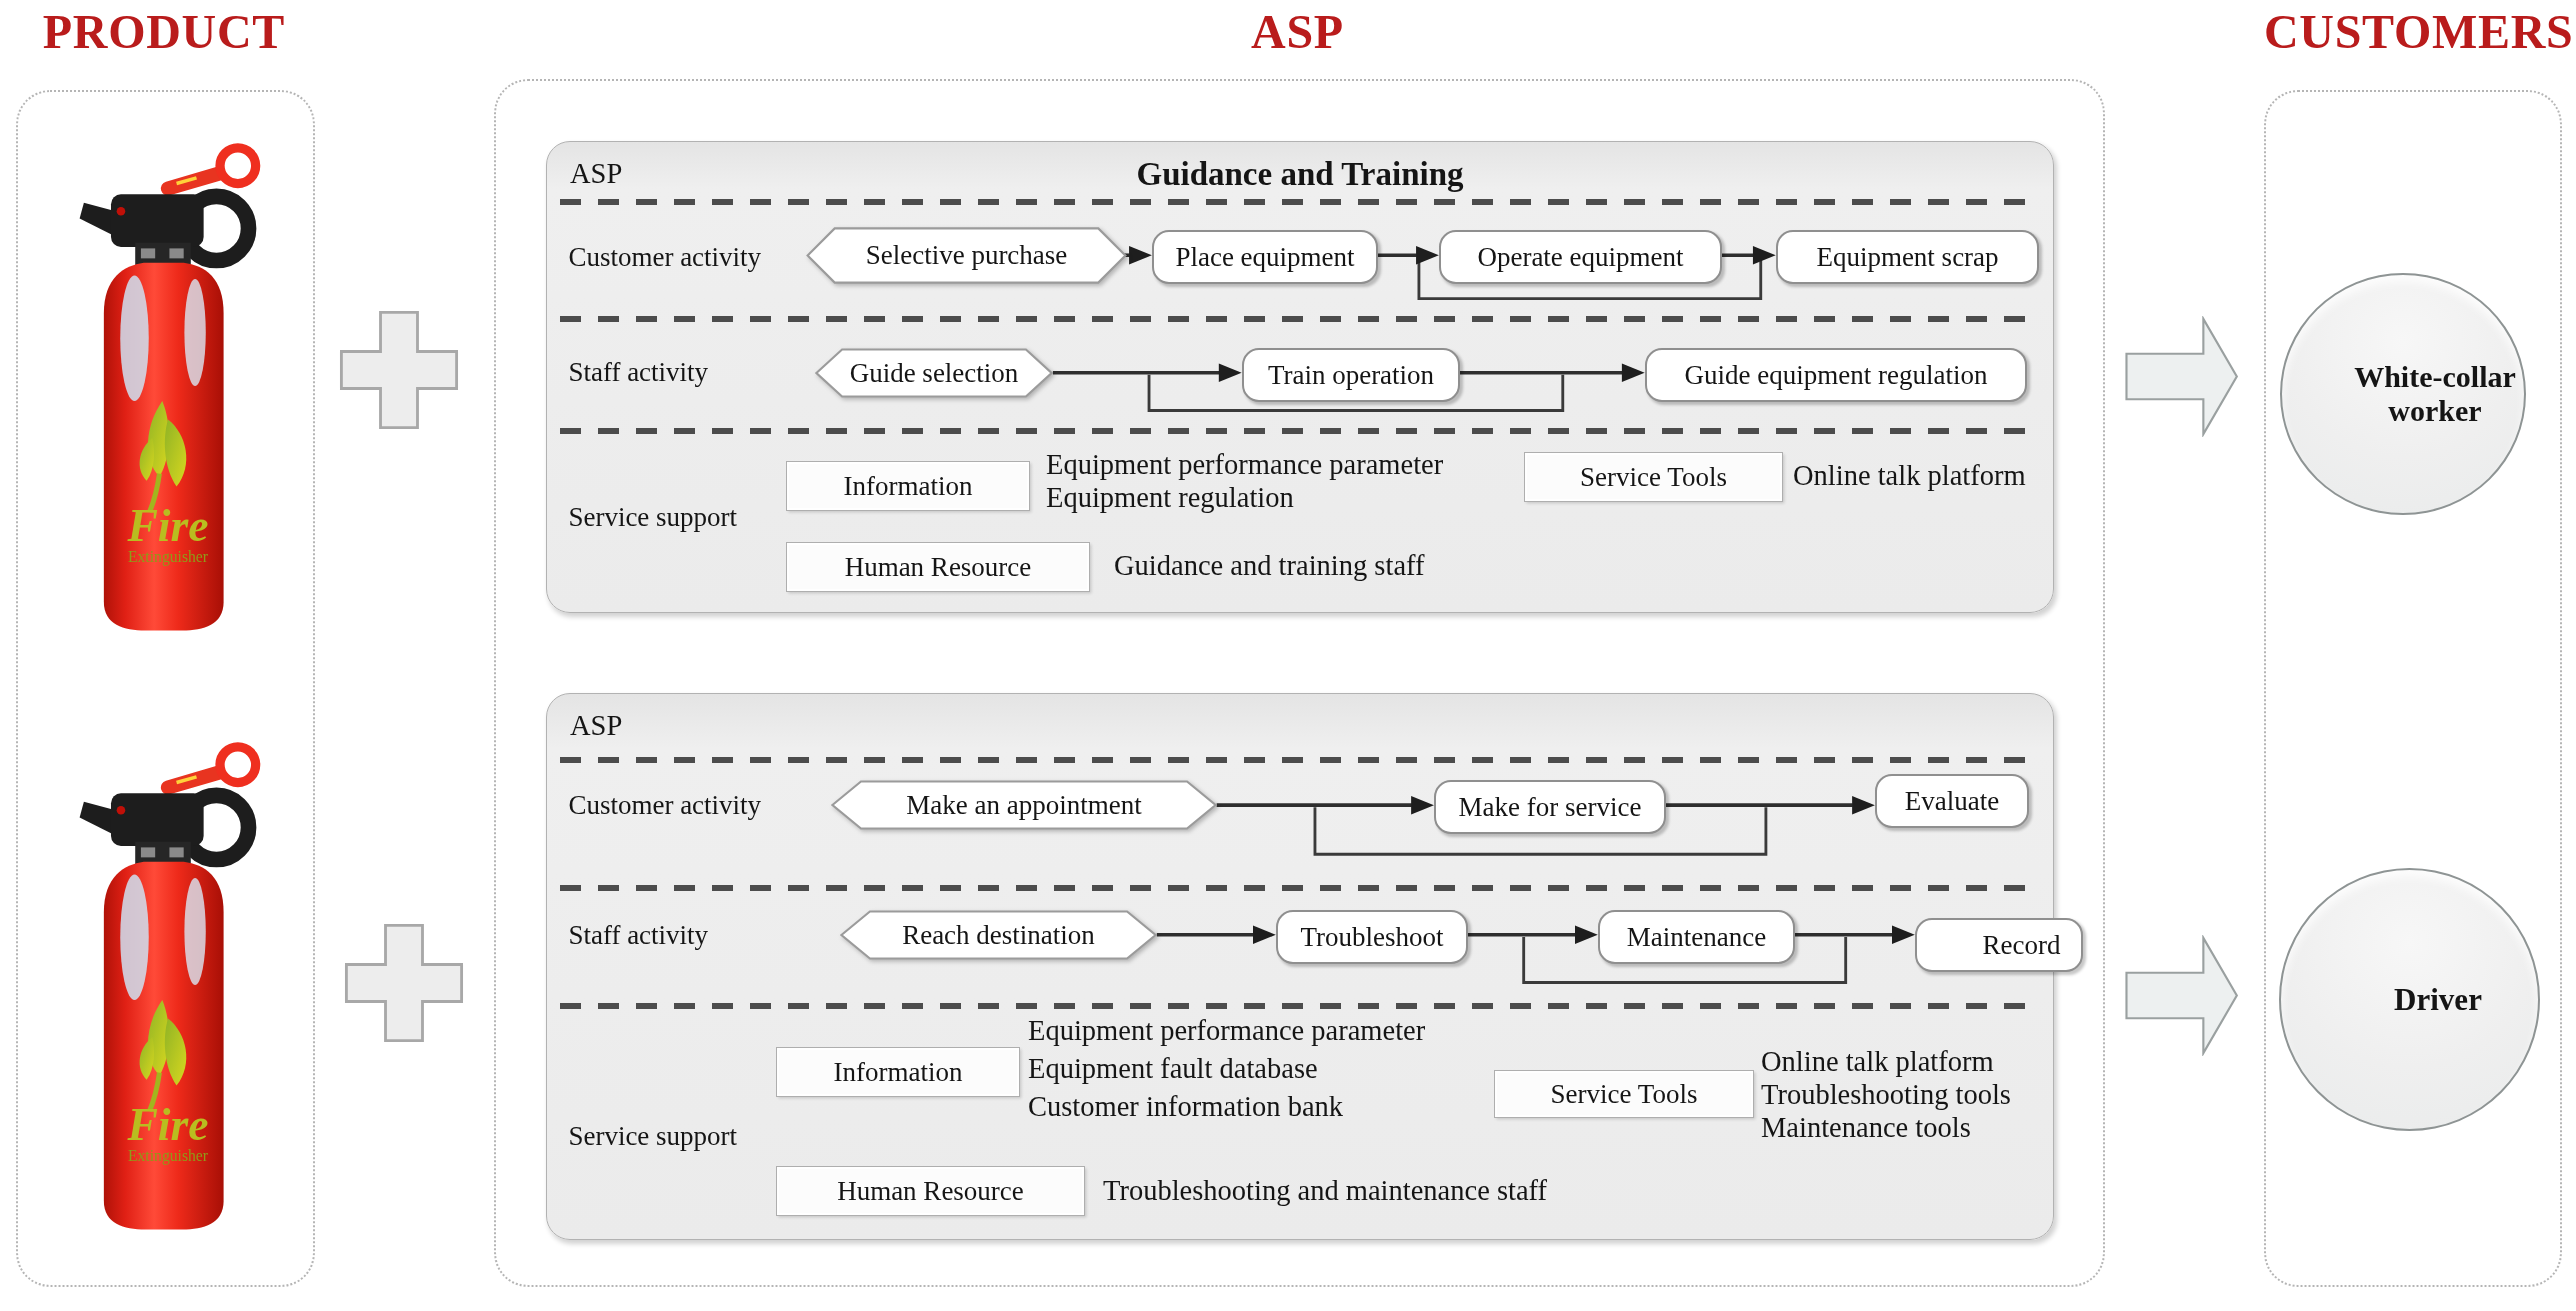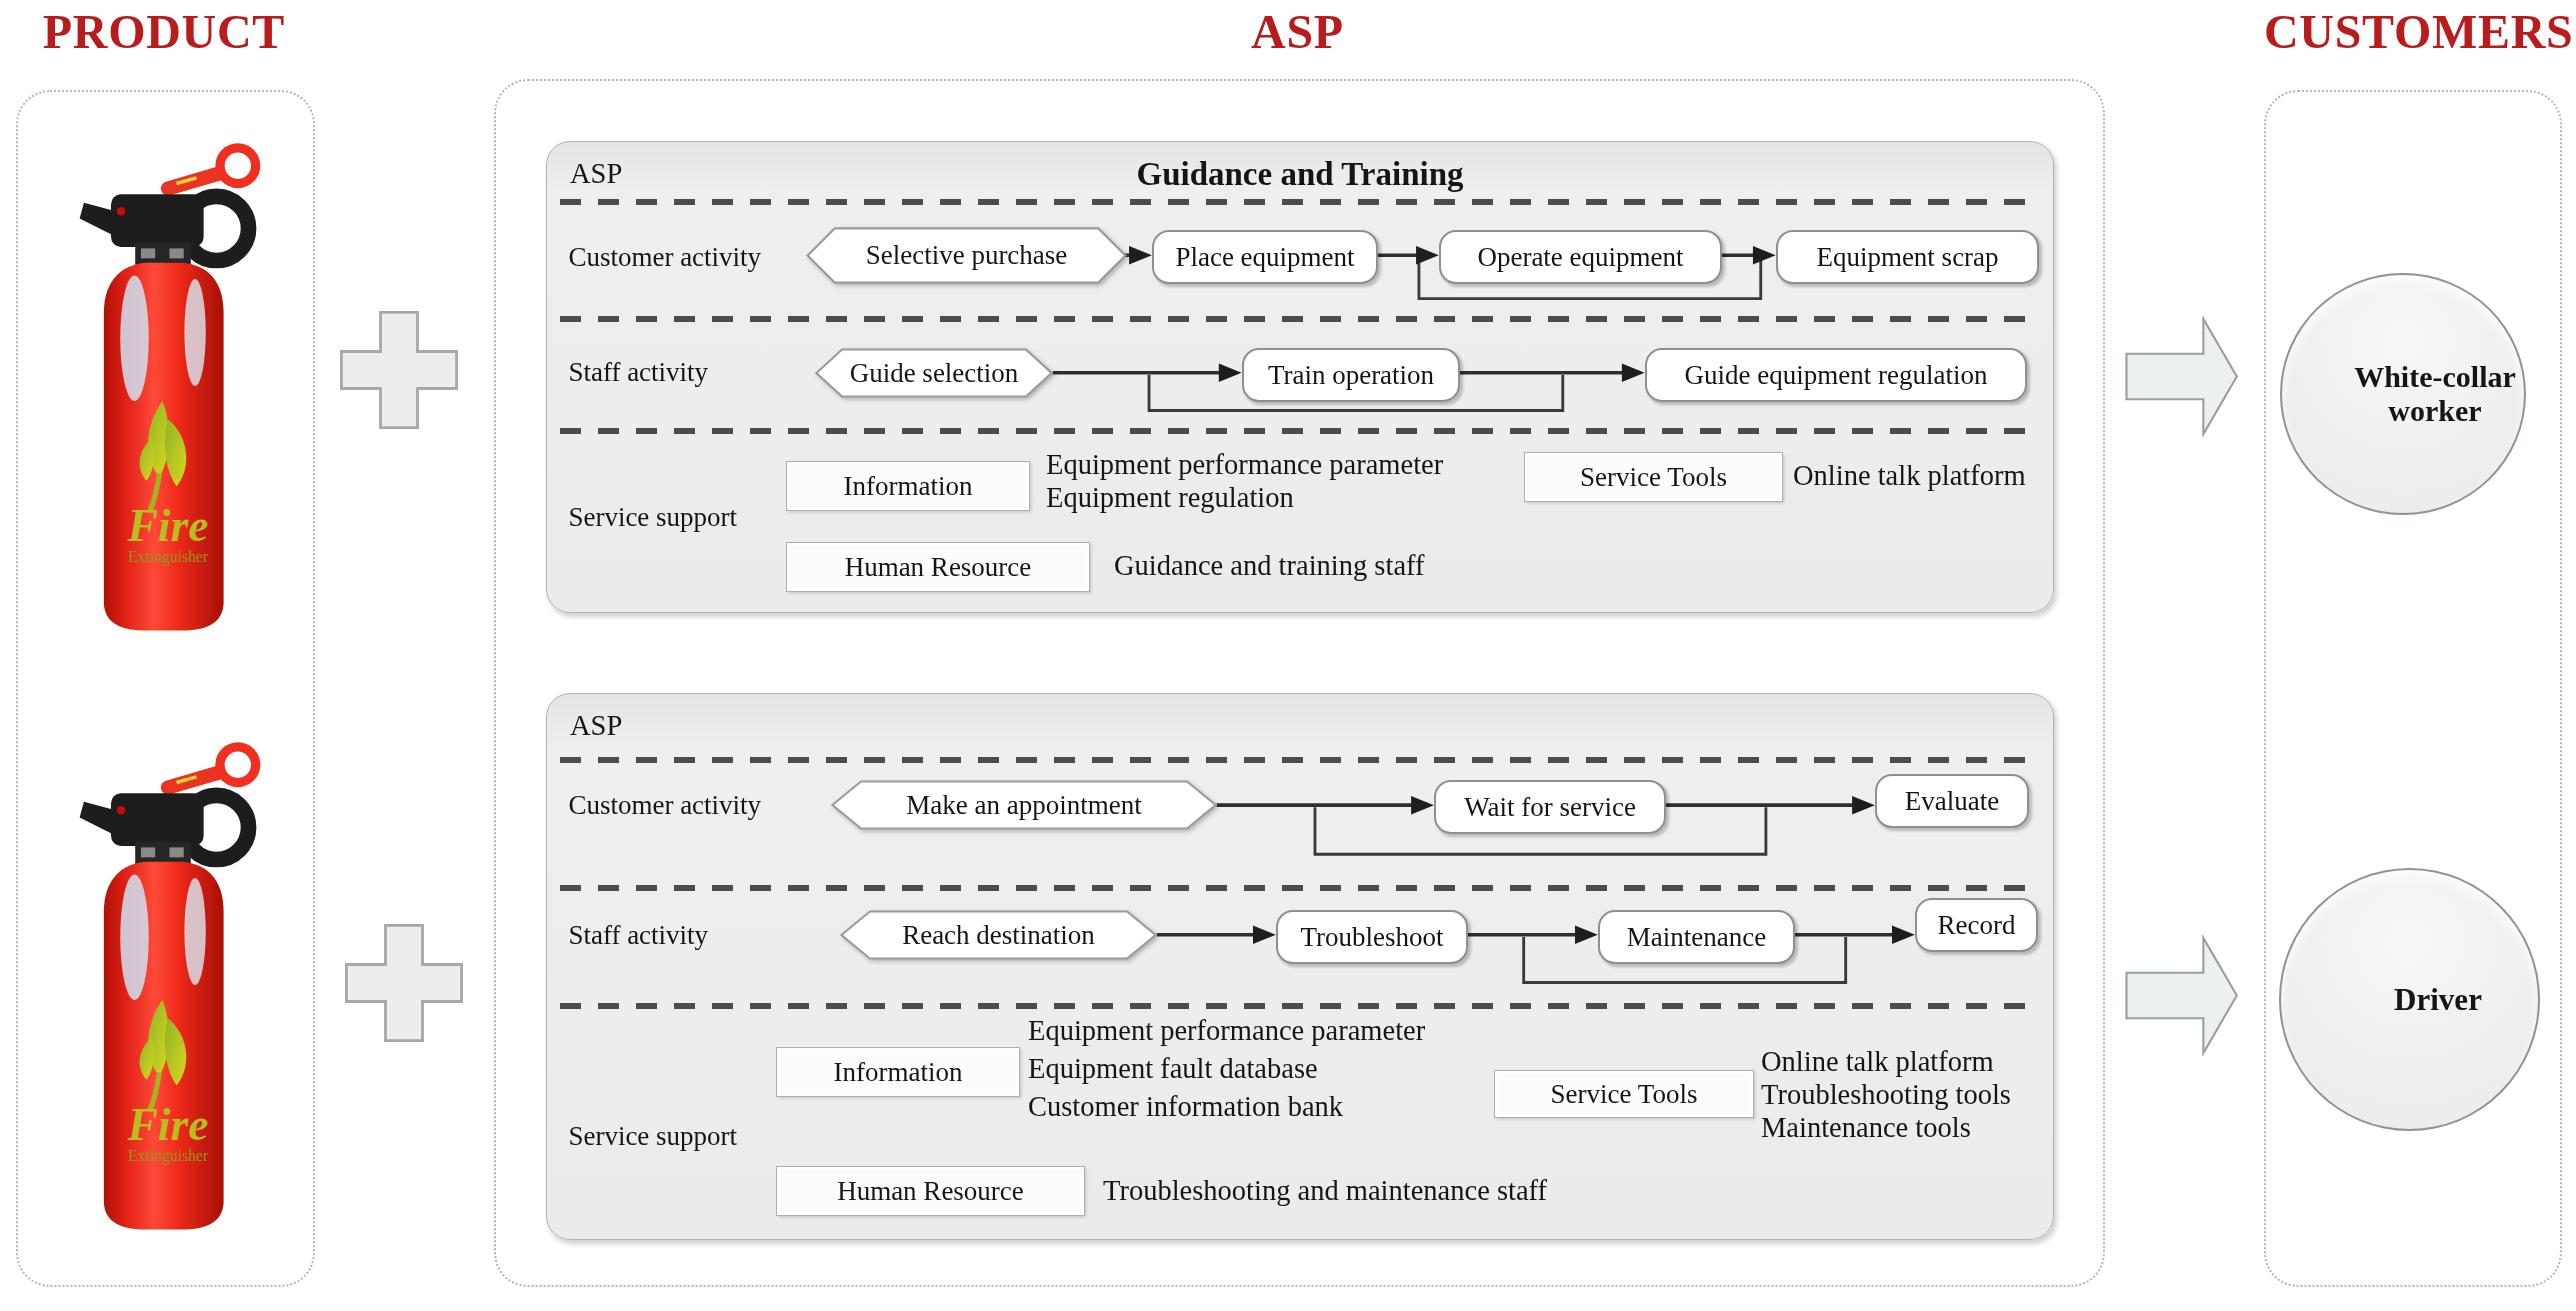--- a/index.html
+++ b/index.html
@@ -221,42 +221,42 @@
     <div class="dash" style="top:63px;"></div>
 
     <div class="row-label" style="left:21.4px;top:97px;">Customer activity</div>
     <div class="hex" style="left:284px;top:86px;width:386px;height:50px;">
       <svg width="386" height="50" viewBox="0 0 541 70">
           <polygon points="2,35 42,2 499,2 539,35 499,68 42,68" fill="#fff" stroke="#9b9b9b" stroke-width="3"></polygon>
         </svg>
       <span>Make an appointment</span>
     </div>
     <div class="flowbox" style="left:887px;top:86px;width:228px;height:50px;">
-        <span>Wait for service</span>
+        <span>Make for service</span>
       </div>
     <div class="flowbox" style="left:1328px;top:80px;width:150px;height:50px;">
         <span>Evaluate</span>
       </div>
 
     <div class="dash" style="top:191px;"></div>
 
     <div class="row-label" style="left:21.4px;top:227px;">Staff activity</div>
     <div class="hex" style="left:293px;top:216px;width:317px;height:50px;">
       <svg width="317" height="50" viewBox="0 0 445 70">
           <polygon points="2,35 42,2 403,2 443,35 403,68 42,68" fill="#fff" stroke="#9b9b9b" stroke-width="3"></polygon>
         </svg>
       <span>Reach destination</span>
     </div>
     <div class="flowbox" style="left:729px;top:216px;width:188px;height:50px;">
         <span>Troubleshoot</span>
       </div>
     <div class="flowbox" style="left:1051px;top:216px;width:193px;height:50px;text-align:right;">
         <span>Maintenance</span>
       </div>
-    <div class="flowbox" style="left:1368px;top:204px;width:119px;height:50px;">
+    <div class="flowbox" style="left:1368px;top:224px;width:119px;height:50px;padding-left:45px;">
         <span>Record</span>
       </div>
 
     <div class="dash" style="top:309px;"></div>
 
     <div class="row-label" style="left:21.4px;top:428px;">Service support</div>
     <div class="supportbox" style="left:229px;top:353px;width:242px;height:48px;">
         <span>Information</span>
       </div>
     <div class="itemlist" style="left:481px;top:318px;line-height:38px;">

